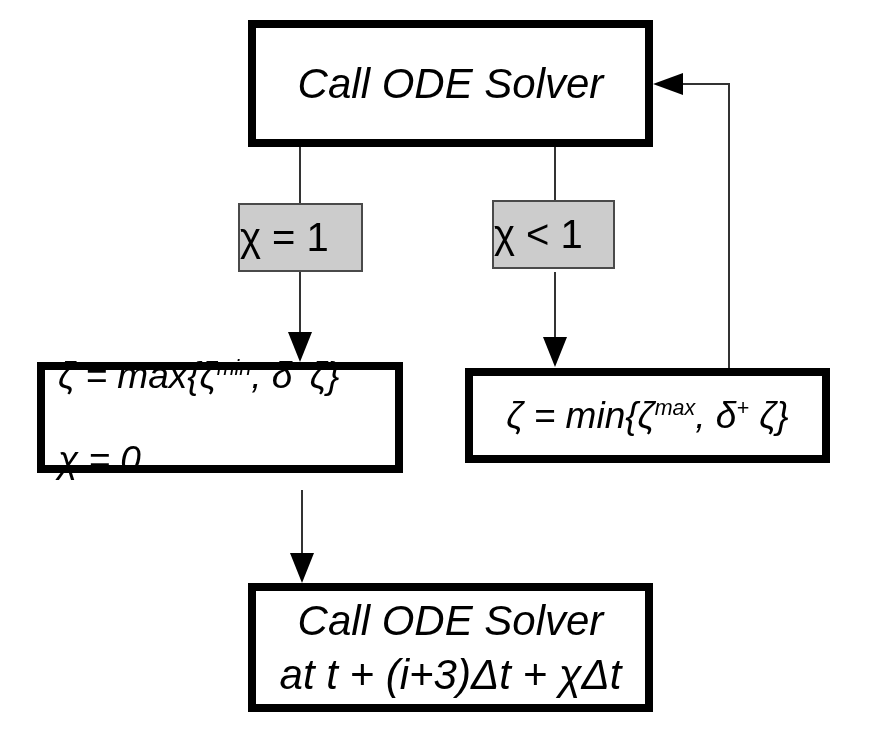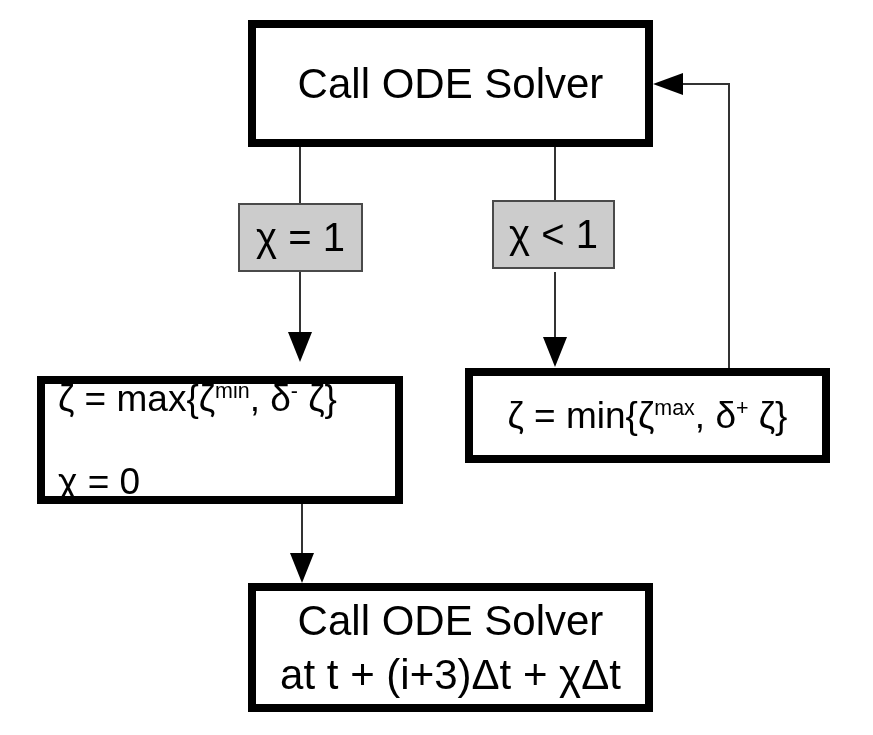--- a/index.html
+++ b/index.html
@@ -19,20 +19,21 @@
   .box {
     position: absolute;
     box-sizing: border-box;
     background: #ffffff;
     border: 8px solid #000000;
     display: flex;
     flex-direction: column;
     justify-content: center;
     align-items: center;
     text-align: center;
+    font-style: italic;
   }
   .box .bl {
     line-height: 1.28;
     white-space: nowrap;
   }
   .big-text { font-size: 42px; }
   .eq-text  { font-size: 37px; }
   .box.left-align {
     align-items: flex-start;
     text-align: left;
@@ -41,21 +42,21 @@
   sup {
     font-size: 58%;
     line-height: 0;
   }
   .cond {
     position: absolute;
     box-sizing: border-box;
     background: #cccccc;
     border: 2px solid #4a4a4a;
     display: flex;
-    justify-content: center;
+    justify-content: flex-start;
     align-items: center;
     font-size: 40px;
     white-space: nowrap;
   }
   .line-v {
     position: absolute;
     width: 2px;
     background: #333333;
   }
   .line-h {
@@ -102,21 +103,21 @@
     <div class="bl">Call ODE Solver</div>
   </div>
 
   <div class="cond" style="left:238px; top:203px; width:125px; height:69px;">
     <span>χ = 1</span>
   </div>
   <div class="cond" style="left:492px; top:200px; width:123px; height:69px;">
     <span>χ &lt; 1</span>
   </div>
 
-  <div class="box left-align eq-text" style="left:37px; top:376px; width:366px; height:128px;gap:36px;">
+  <div class="box left-align eq-text" style="left:37px; top:362px; width:366px; height:111px;gap:36px;">
     <div class="bl">
       <span>ζ = max{ζ</span><sup>min</sup><span>, δ</span><sup>-</sup><span> ζ}</span>
     </div>
     <div class="bl">χ = 0</div>
   </div>
 
   <div class="box eq-text" style="left:465px; top:368px; width:365px; height:95px;">
     <div class="bl">
       <span>ζ = min{ζ</span><sup>max</sup><span>, δ</span><sup>+</sup><span> ζ}</span>
     </div>

